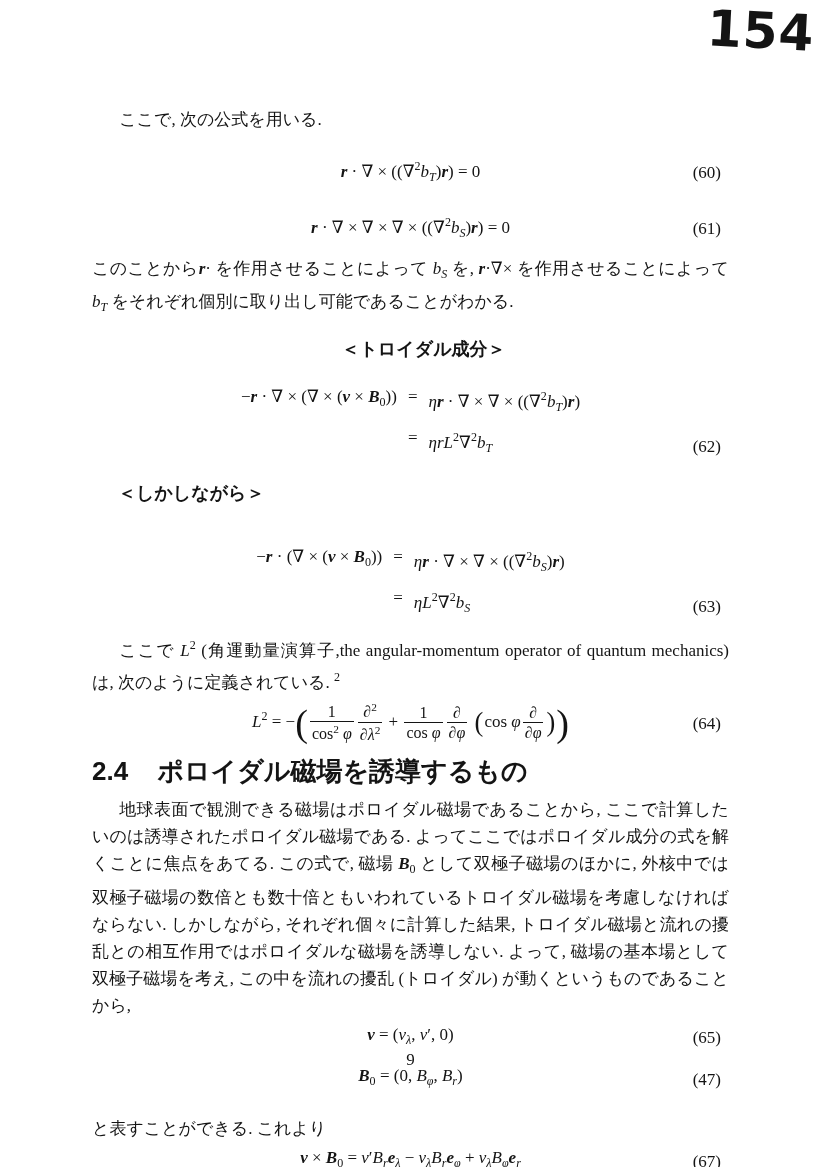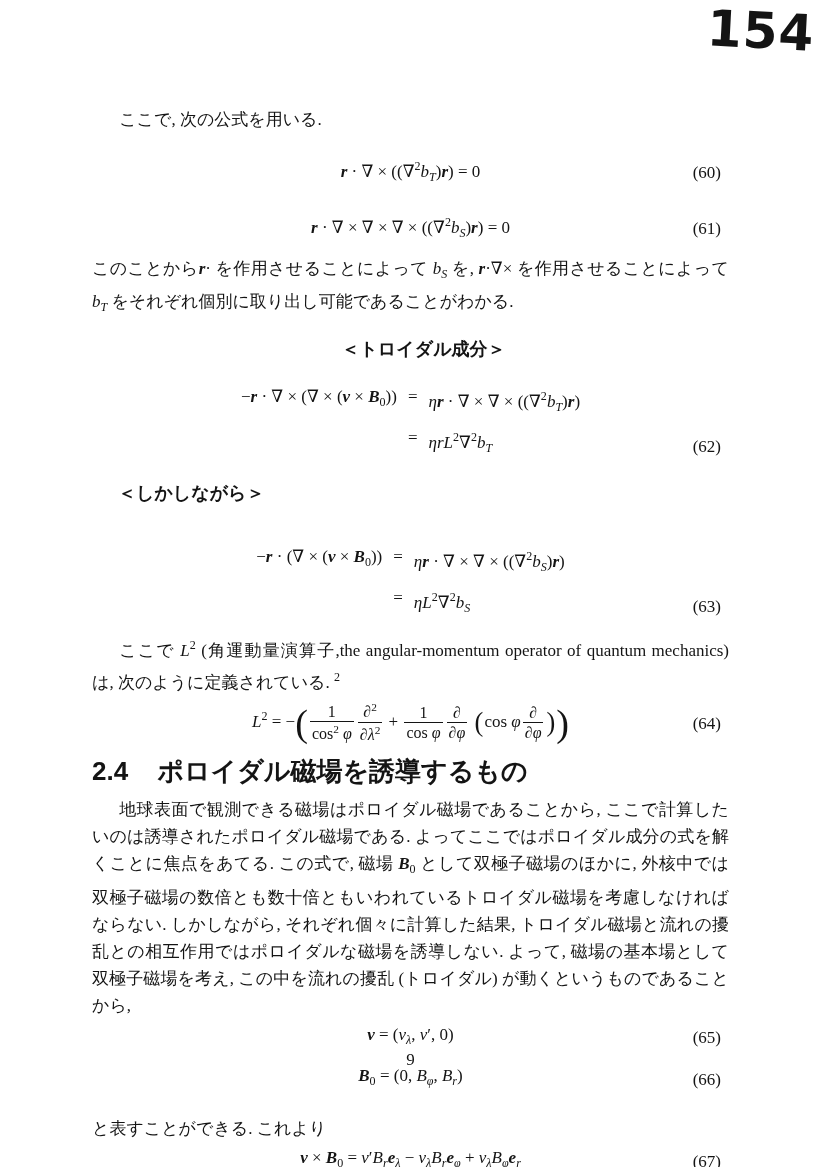--- a/index.html
+++ b/index.html
@@ -148,21 +148,21 @@
 
     <p class="indent mt-body">地球表面で観測できる磁場はポロイダル磁場であることから, ここで計算したいのは誘導されたポロイダル磁場である. よってここではポロイダル成分の式を解くことに焦点をあてる. この式で, 磁場 <b><i>B</i></b><sub>0</sub> として双極子磁場のほかに, 外核中では双極子磁場の数倍とも数十倍ともいわれているトロイダル磁場を考慮しなければならない. しかしながら, それぞれ個々に計算した結果, トロイダル磁場と流れの擾乱との相互作用ではポロイダルな磁場を誘導しない. よって, 磁場の基本場として双極子磁場を考え, この中を流れの擾乱 (トロイダル) が動くというものであることから,</p>
 
     <div class="eq mt-eq65">
       <span><b><i>v</i></b> = (<i>v<sub>λ</sub></i>, <i>v</i>′, 0)</span>
       <span class="eqnum">(65)</span>
     </div>
 
     <div class="eq mt-eq66">
       <span><b><i>B</i></b><sub>0</sub> = (0, <i>B<sub>φ</sub></i>, <i>B<sub>r</sub></i>)</span>
-      <span class="eqnum">(66)</span>
+      <span class="eqnum">(47)</span>
     </div>
 
     <p class="mt-tail">と表すことができる. これより</p>
 
     <div class="eq mt-eq67">
       <span><b><i>v</i></b> × <b><i>B</i></b><sub>0</sub> = <i>v</i>′<i>B<sub>r</sub></i><b><i>e</i></b><sub><i>λ</i></sub> − <i>v<sub>λ</sub></i><i>B<sub>r</sub></i><b><i>e</i></b><sub><i>φ</i></sub> + <i>v<sub>λ</sub></i><i>B<sub>φ</sub></i><b><i>e</i></b><sub><i>r</i></sub></span>
       <span class="eqnum">(67)</span>
     </div>
 
     <div class="mt-foot">

